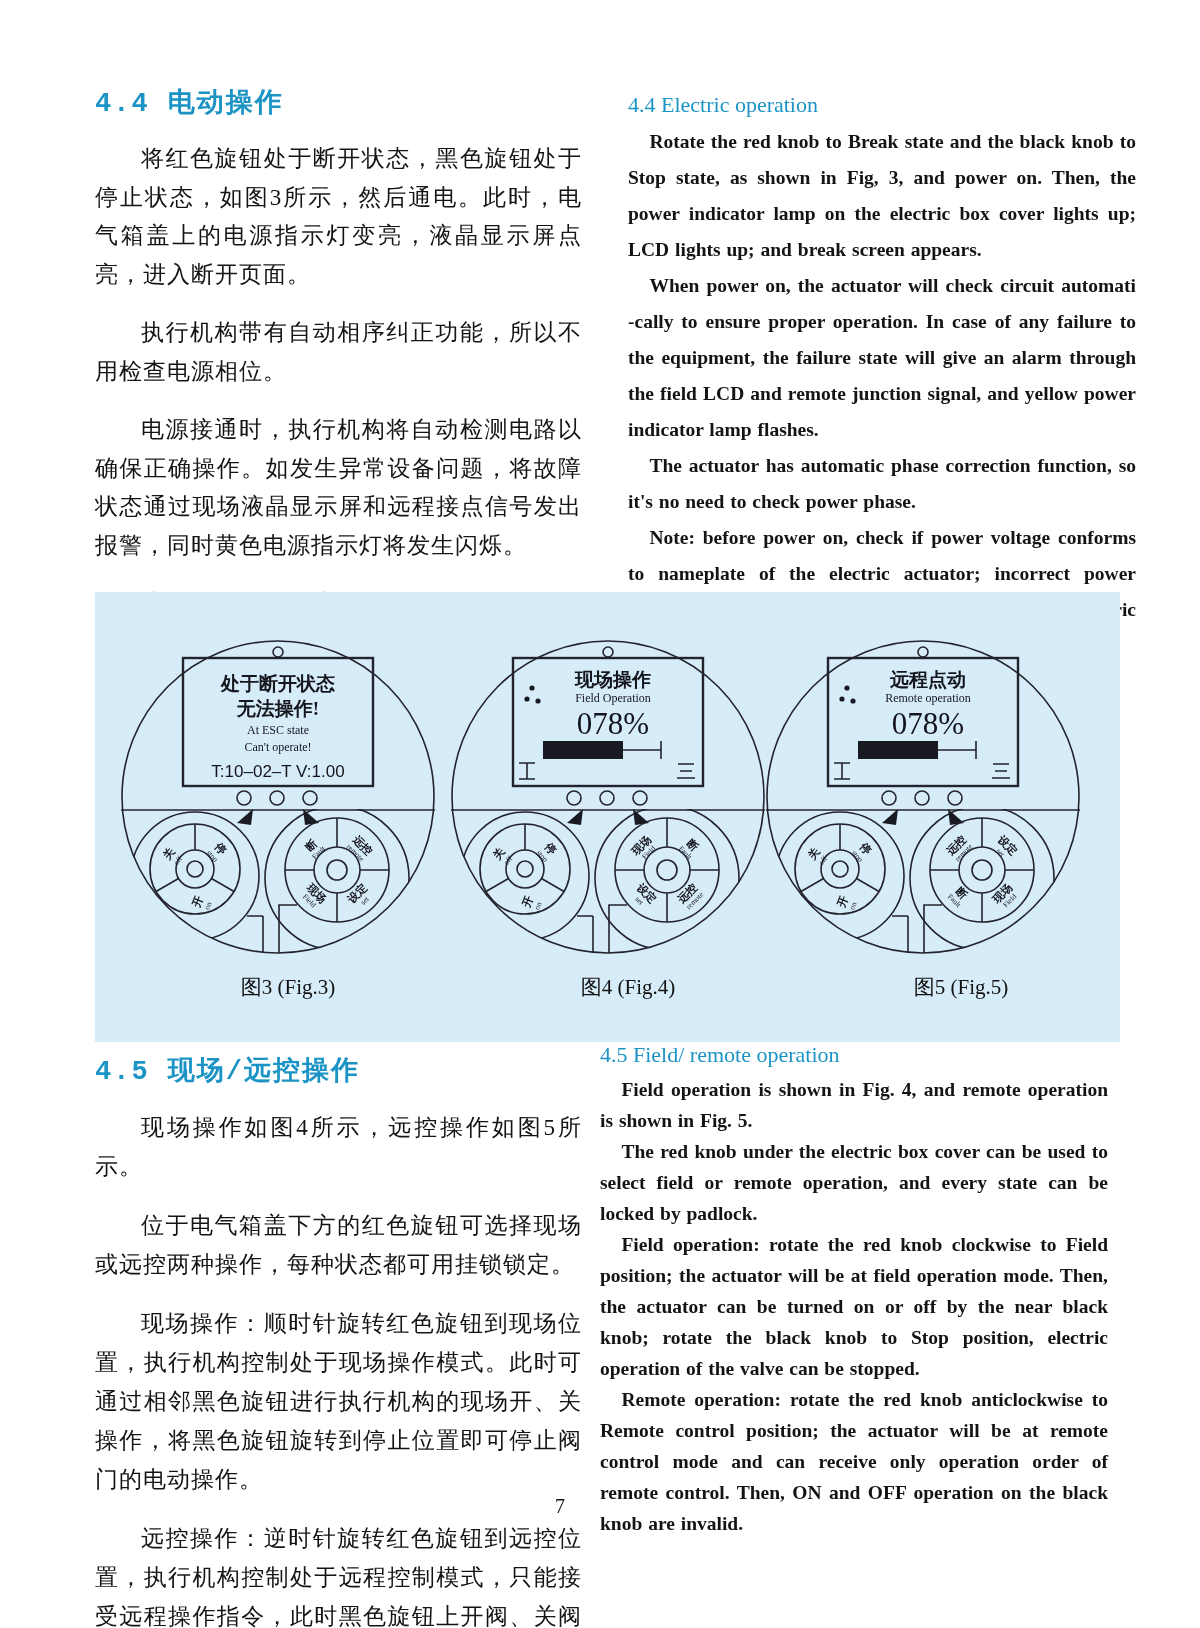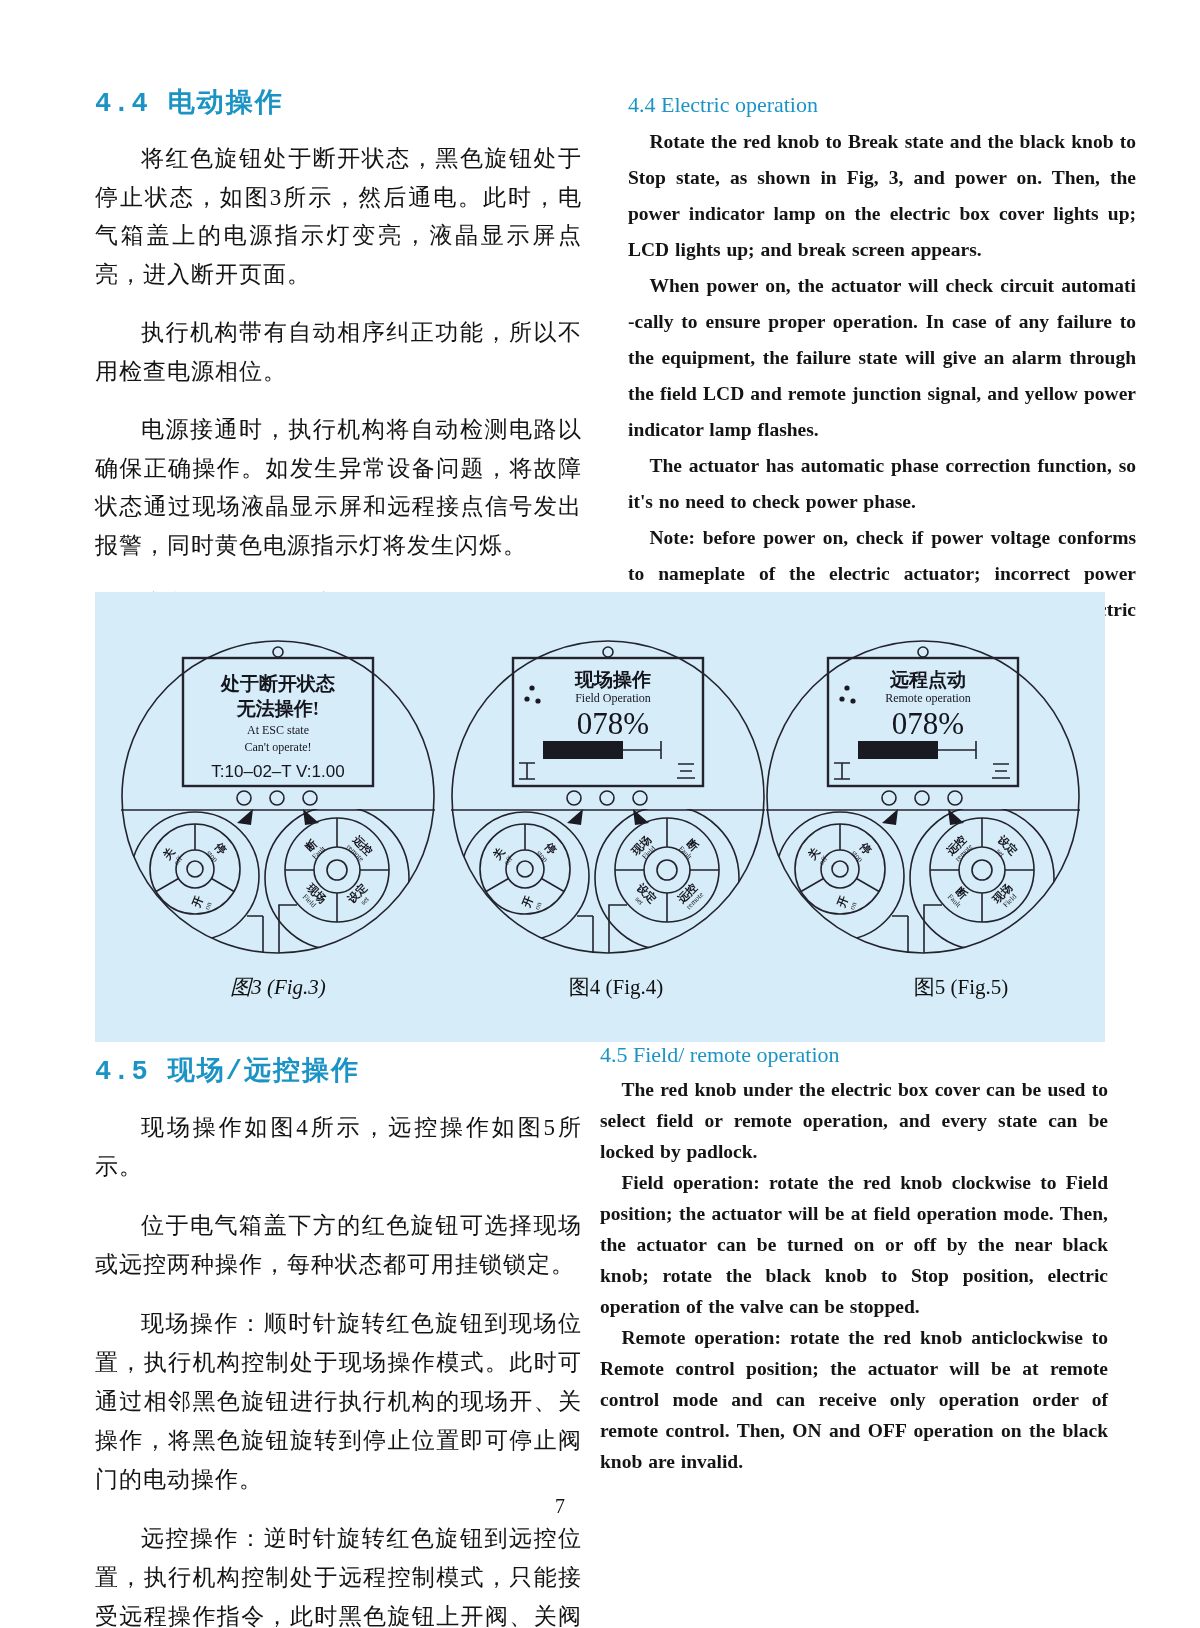--- a/index.html
+++ b/index.html
@@ -11,25 +11,25 @@
   .col-45-cn{left:95px;top:1052px;width:487px;}
   .col-45-en{left:600px;top:1042px;width:508px;}
   h2{margin:0 0 6px 0;font-weight:bold;color:#1b94c5;}
   .head-cn{font-size:27px;letter-spacing:2px;font-family:Liberation Mono, monospace;}
   .head-en{font-size:22px;font-weight:500;}
   p{margin:0;text-align:justify;}
   .cn{font-size:23px;line-height:38.5px;text-indent:2em;letter-spacing:1px;margin-top:20px;}
   .en{font-size:19.5px;line-height:36px;text-indent:1.1em;word-spacing:1px;font-weight:bold;}
   .col-45-en .en{line-height:31px;}
   .col-45-cn .cn{line-height:39px;}
-  .figure-panel{position:absolute;left:95px;top:592px;width:1010px;height:450px;background:#d6ecf8;}
+  .figure-panel{position:absolute;left:95px;top:592px;width:1010px;height:450px;background:#d6ecf8;padding-left:15px;}
   .fig-svg{position:absolute;top:28px;width:330px;height:345px;}
   .svg3{left:18px;} .svg4{left:348px;} .svg5{left:663px;}
   .fig-cap{position:absolute;top:381px;width:330px;text-align:center;font-size:21px;color:#111;}
-  .cap3{left:18px;font-style:italic;} .cap4{left:356px;} .cap5{left:701px;}
+  .cap3{left:28px;} .cap4{left:368px;} .cap5{left:701px;}
   .pagenum{position:absolute;left:520px;top:1495px;width:80px;text-align:center;font-size:20px;}
   
   .ln{fill:none;stroke:#23232d;stroke-width:1.6px;}
   .lcd{fill:none;stroke:#23232d;stroke-width:2.4px;}
   .fillb{fill:#1a1a22;stroke:none;}
   svg text{fill:#15151d;font-family:"Liberation Serif","DejaVu Serif",serif;}
   .t-cn-big{font-size:19px;font-weight:bold;text-anchor:middle;}
   .t-en-sm{font-size:12px;text-anchor:middle;}
   .t-status{font-size:17px;text-anchor:middle;font-family:"Liberation Sans","DejaVu Sans",sans-serif;}
   .t-pct{font-size:31px;text-anchor:middle;}
@@ -321,20 +321,21 @@
   <div class="col col-45-cn">
     <h2 class="head-cn">4.5 现场/远控操作</h2>
     <p class="cn">现场操作如图4所示，远控操作如图5所示。</p>
     <p class="cn">位于电气箱盖下方的红色旋钮可选择现场或远控两种操作，每种状态都可用挂锁锁定。</p>
     <p class="cn">现场操作：顺时针旋转红色旋钮到现场位置，执行机构控制处于现场操作模式。此时可通过相邻黑色旋钮进行执行机构的现场开、关操作，将黑色旋钮旋转到停止位置即可停止阀门的电动操作。</p>
     <p class="cn">远控操作：逆时针旋转红色旋钮到远控位置，执行机构控制处于远程控制模式，只能接受远程操作指令，此时黑色旋钮上开阀、关阀操作失效。</p>
   </div>
 
   <div class="col col-45-en">
     <h2 class="head-en">4.5 Field/ remote operation</h2>
+    <p class="en">Field operation is shown in Fig. 4, and remote operation is shown in Fig. 5.</p>
     <p class="en">The red knob under the electric box cover can be used to select field or remote operation, and every state can be locked by padlock.</p>
     <p class="en">Field operation: rotate the red knob clockwise to Field position; the actuator will be at field operation mode. Then, the actuator can be turned on or off by the near black knob; rotate the black knob to Stop position, electric operation of the valve can be stopped.</p>
     <p class="en">Remote operation: rotate the red knob anticlockwise to Remote control position; the actuator will be at remote control mode and can receive only operation order of remote control. Then, ON and OFF operation on the black knob are invalid.</p>
   </div>
 
   <div class="pagenum">7</div>
 
 </div>
 
 </body></html>

